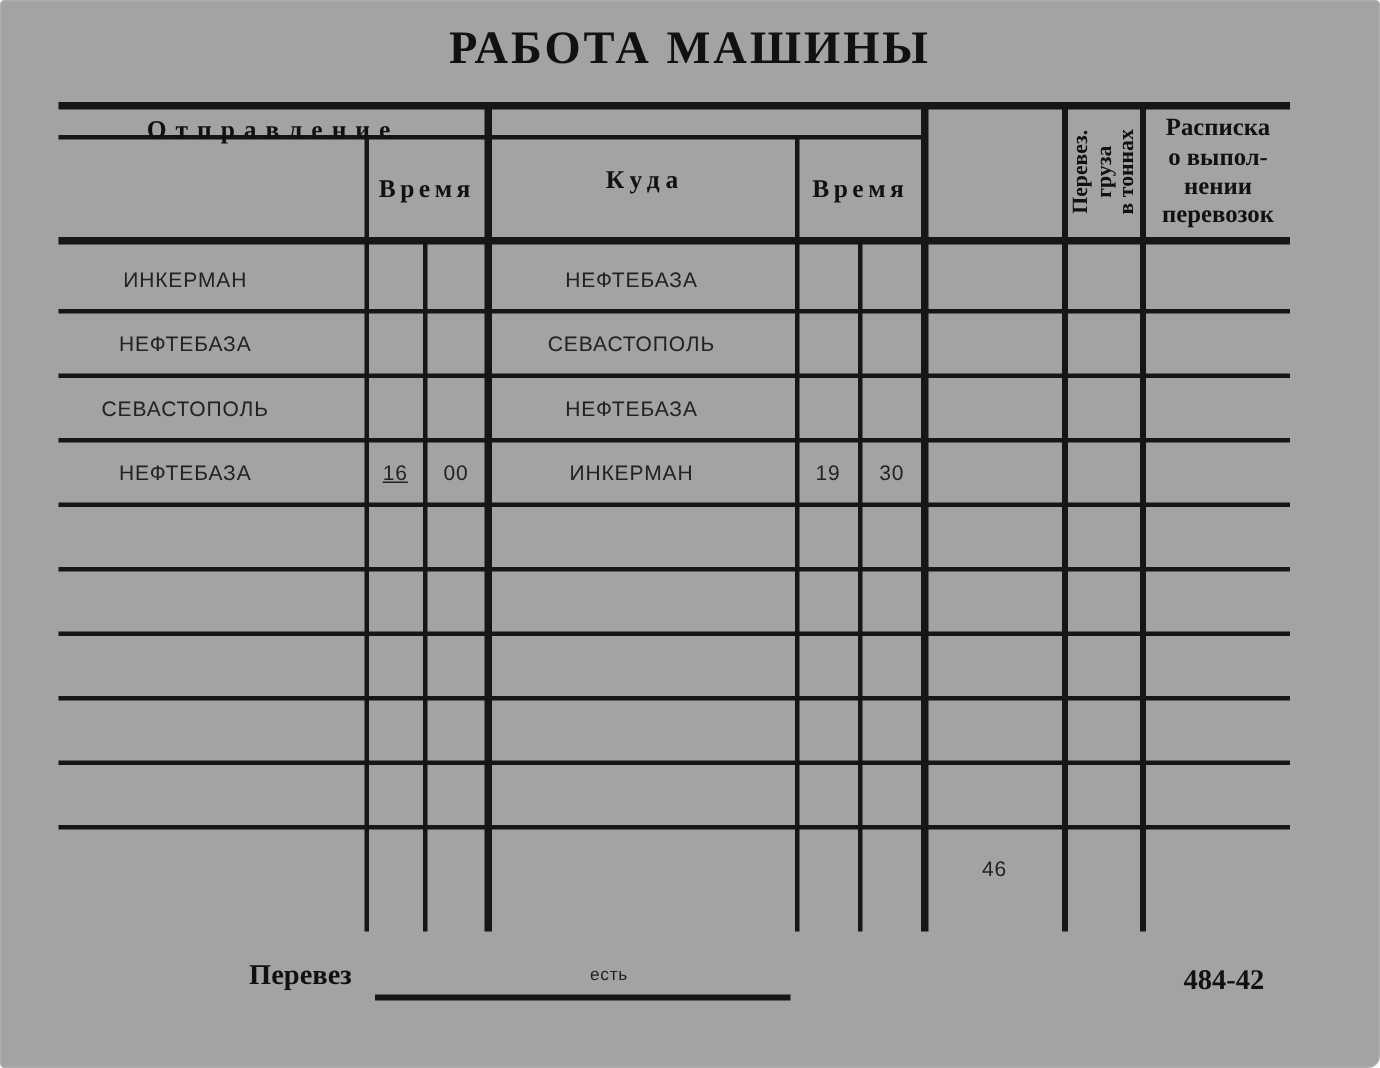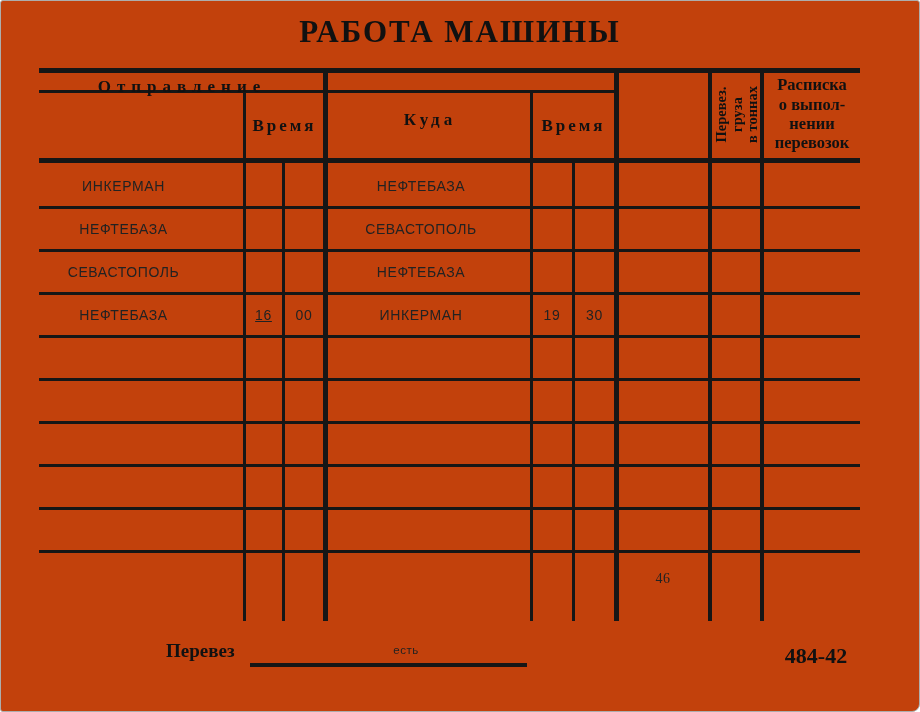--- a/index.html
+++ b/index.html
@@ -1,17 +1,17 @@
 <!DOCTYPE html>
 <html><head>
 <meta charset="utf-8">
 <style>
   html,body{margin:0;padding:0;background:#fff;}
   .sheet{
-    position:relative;width:920px;height:712px;background:#c2410c;
+    position:relative;width:920px;height:712px;background:#a3a3a3;
     box-sizing:border-box;border:1px solid #adadad;border-radius:3px 3px 8px 3px;
     overflow:hidden;font-family:"Liberation Serif",serif;color:#111;
   }
   
   .hl,.vl{position:absolute;background:#161616;}
   .hl{height:3px;}
   .hl.thick{height:5px;}
   .vl{width:3px;}
   .vl.thick{width:5px;}
   .vl.med{width:4px;}
@@ -43,29 +43,29 @@
     font-family:"Liberation Sans",sans-serif;font-size:14px;letter-spacing:0.6px;color:#222;
   }
   .r0{top:165px}.r1{top:208px}.r2{top:251px}.r3{top:294px}
   .r-open{top:552px;height:52px;}
   .c-from{left:40px;width:165px;}
   .c-dh{left:245px;width:35px;text-decoration:underline;}
   .c-dm{left:285px;width:36px;}
   .c-to{left:326px;width:188px;}
   .c-ah{left:532px;width:38px;}
   .c-am{left:575px;width:37px;}
-  .c-km{left:618px;width:88px;font-family:Liberation Serif, serif;}
+  .c-km{left:618px;width:88px;}
   
   .sig-label{position:absolute;left:165px;top:639px;font-size:19px;font-weight:bold;}
   .sig-value{
     position:absolute;left:300px;top:643px;width:210px;text-align:center;
     font-family:"Liberation Sans",sans-serif;font-size:11.5px;letter-spacing:0.5px;color:#222;
   }
   .sig-line{position:absolute;left:249px;top:662px;width:277px;height:4px;background:#161616;}
-  .form-number{position:absolute;left:770px;top:642px;width:90px;text-align:center;font-size:22px;font-weight:bold;}
+  .form-number{position:absolute;left:770px;top:642px;width:90px;text-align:center;font-size:19px;font-weight:bold;}
 </style>
 </head>
 <body>
 
 <div class="sheet">
 
   <div class="title">РАБОТА МАШИНЫ</div>
 
   <div class="hl thick" style="left:38px;top:67px;width:821px;"></div>
   <div class="hl" style="left:38px;top:89px;width:578px;"></div>

